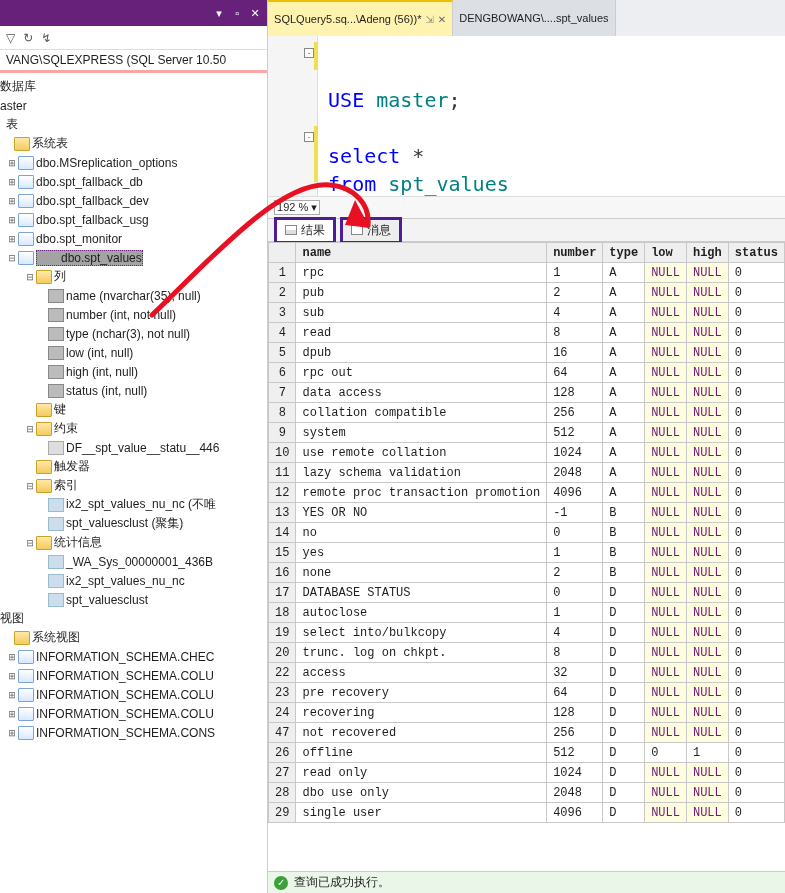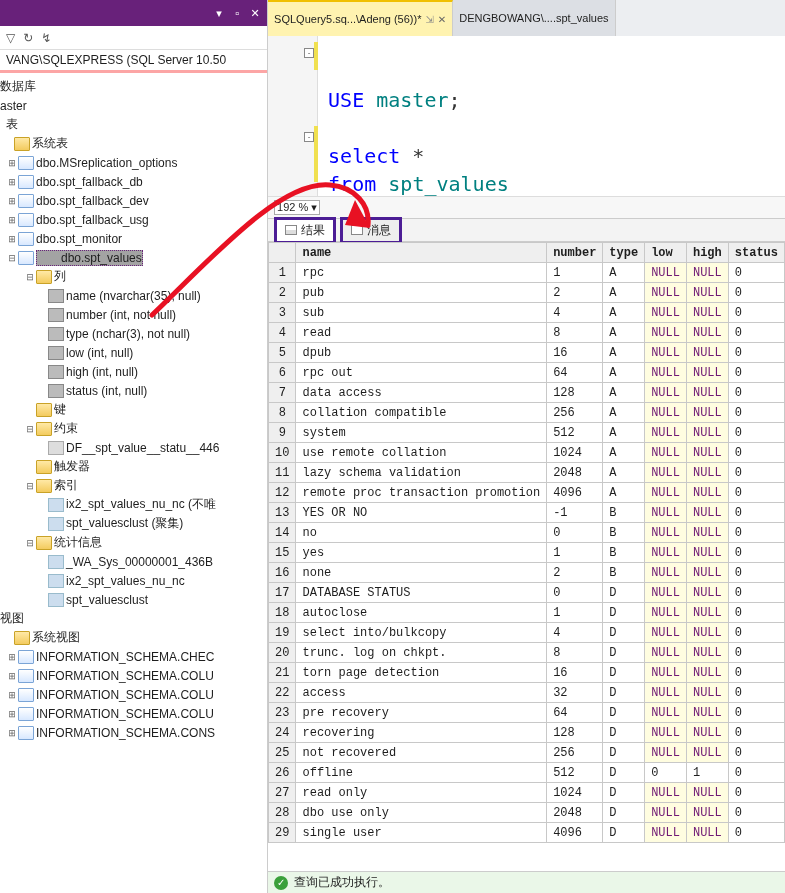--- a/index.html
+++ b/index.html
@@ -503,29 +503,20 @@
             <tr>
               <td class="rownum">20</td>
               <td>trunc. log on chkpt.</td>
               <td>8</td>
               <td>D</td>
               <td class="null">NULL</td>
               <td class="null">NULL</td>
               <td>0</td>
             </tr>
             <tr>
-              <td class="rownum">21</td>
-              <td>torn page detection</td>
-              <td>16</td>
-              <td>D</td>
-              <td class="null">NULL</td>
-              <td class="null">NULL</td>
-              <td>0</td>
-            </tr>
-            <tr>
               <td class="rownum">22</td>
               <td>access</td>
               <td>32</td>
               <td>D</td>
               <td class="null">NULL</td>
               <td class="null">NULL</td>
               <td>0</td>
             </tr>
             <tr>
               <td class="rownum">23</td>
@@ -539,21 +530,21 @@
             <tr>
               <td class="rownum">24</td>
               <td>recovering</td>
               <td>128</td>
               <td>D</td>
               <td class="null">NULL</td>
               <td class="null">NULL</td>
               <td>0</td>
             </tr>
             <tr>
-              <td class="rownum">25</td>
+              <td class="rownum">47</td>
               <td>not recovered</td>
               <td>256</td>
               <td>D</td>
               <td class="null">NULL</td>
               <td class="null">NULL</td>
               <td>0</td>
             </tr>
             <tr>
               <td class="rownum">26</td>
               <td>offline</td>

